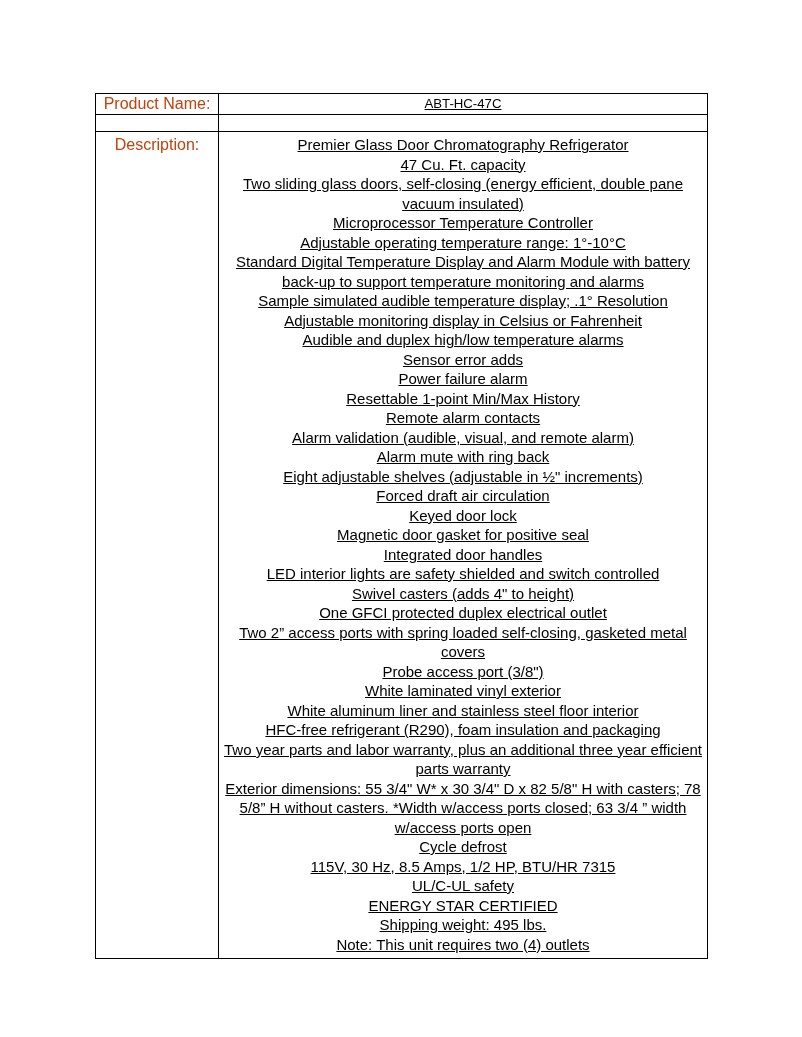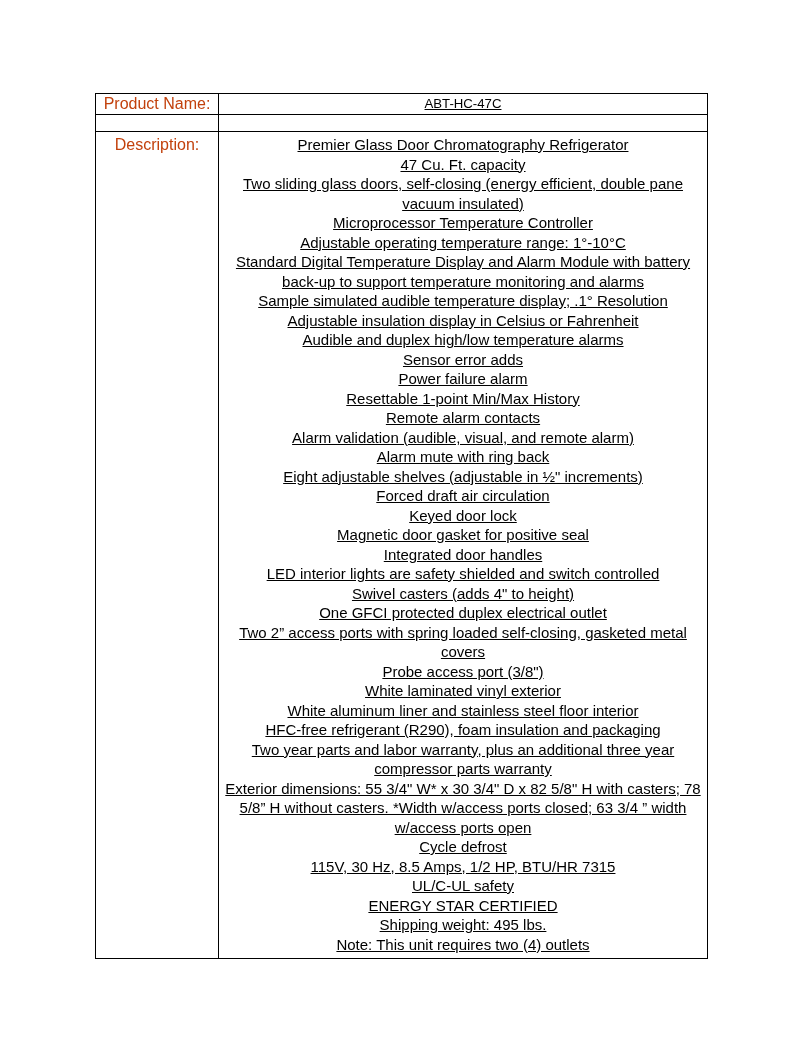--- a/index.html
+++ b/index.html
@@ -118,42 +118,42 @@
         <td class="cell-label">Description:</td>
         <td class="cell-value">
           <div id="description-lines">
               <span class="desc-line">Premier Glass Door Chromatography Refrigerator</span>
               <span class="desc-line">47 Cu. Ft. capacity</span>
               <span class="desc-line">Two sliding glass doors, self-closing (energy efficient, double pane vacuum insulated)</span>
               <span class="desc-line">Microprocessor Temperature Controller</span>
               <span class="desc-line">Adjustable operating temperature range: 1°-10°C</span>
               <span class="desc-line">Standard Digital Temperature Display and Alarm Module with battery back-up to support temperature monitoring and alarms</span>
               <span class="desc-line">Sample simulated audible temperature display; .1° Resolution</span>
-              <span class="desc-line">Adjustable insulation display in Celsius or Fahrenheit</span>
+              <span class="desc-line">Adjustable monitoring display in Celsius or Fahrenheit</span>
               <span class="desc-line">Audible and duplex high/low temperature alarms</span>
               <span class="desc-line">Sensor error adds</span>
               <span class="desc-line">Power failure alarm</span>
               <span class="desc-line">Resettable 1-point Min/Max History</span>
               <span class="desc-line">Remote alarm contacts</span>
               <span class="desc-line">Alarm validation (audible, visual, and remote alarm)</span>
               <span class="desc-line">Alarm mute with ring back</span>
               <span class="desc-line">Eight adjustable shelves (adjustable in ½" increments)</span>
               <span class="desc-line">Forced draft air circulation</span>
               <span class="desc-line">Keyed door lock</span>
               <span class="desc-line">Magnetic door gasket for positive seal</span>
               <span class="desc-line">Integrated door handles</span>
               <span class="desc-line">LED interior lights are safety shielded and switch controlled</span>
               <span class="desc-line">Swivel casters (adds 4" to height)</span>
               <span class="desc-line">One GFCI protected duplex electrical outlet</span>
               <span class="desc-line">Two 2” access ports with spring loaded self-closing, gasketed metal covers</span>
               <span class="desc-line">Probe access port (3/8")</span>
               <span class="desc-line">White laminated vinyl exterior</span>
               <span class="desc-line">White aluminum liner and stainless steel floor interior</span>
               <span class="desc-line">HFC-free refrigerant (R290), foam insulation and packaging</span>
-              <span class="desc-line">Two year parts and labor warranty, plus an additional three year compressor parts warranty</span>
+              <span class="desc-line">Two year parts and labor warranty, plus an additional three year efficient parts warranty</span>
               <span class="desc-line">Exterior dimensions: 55 3/4" W* x 30 3/4" D x 82 5/8" H with casters; 78 5/8” H without casters. *Width w/access ports closed; 63 3/4 ” width w/access ports open</span>
               <span class="desc-line">Cycle defrost</span>
               <span class="desc-line">115V, 30 Hz, 8.5 Amps, 1/2 HP, BTU/HR 7315</span>
               <span class="desc-line">UL/C-UL safety</span>
               <span class="desc-line">ENERGY STAR CERTIFIED</span>
               <span class="desc-line">Shipping weight: 495 lbs.</span>
               <span class="desc-line">Note: This unit requires two (4) outlets</span>
             </div>
         </td>
       </tr>

